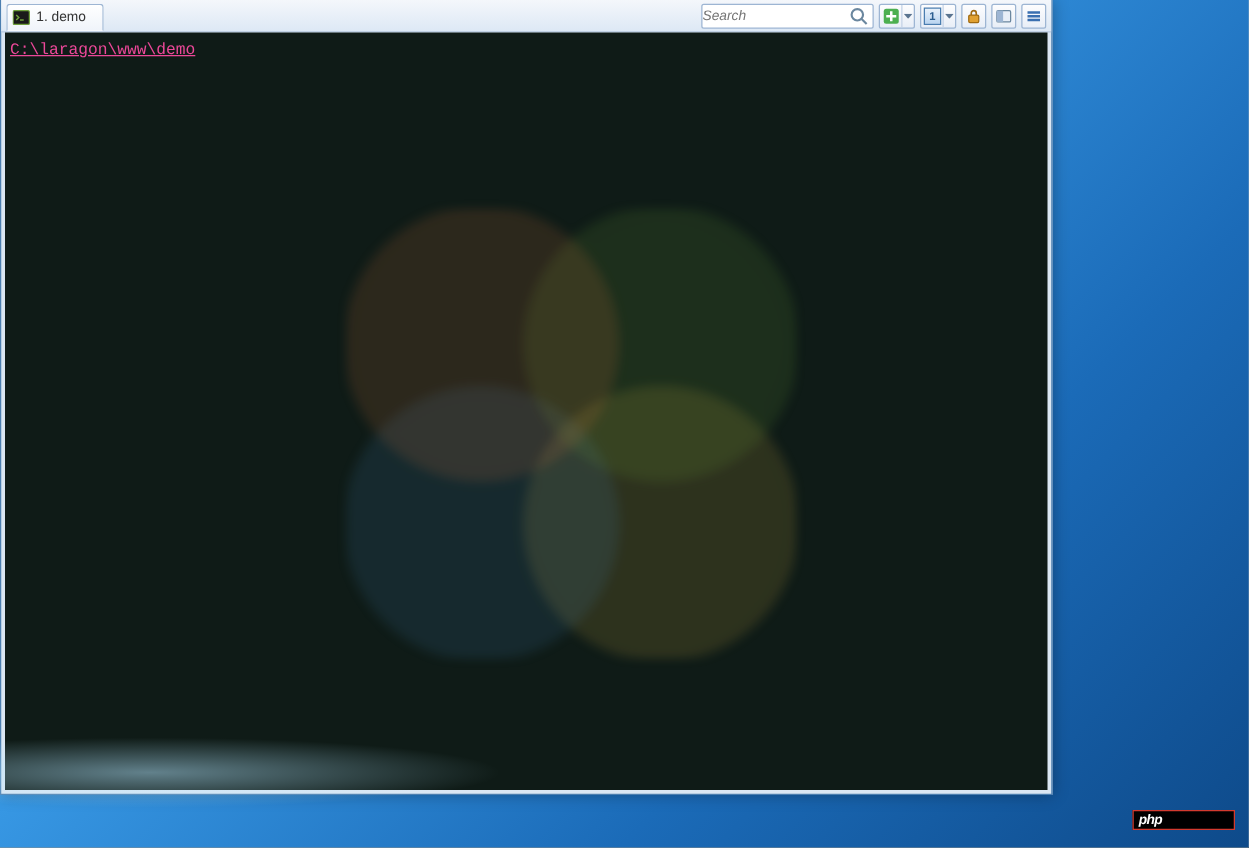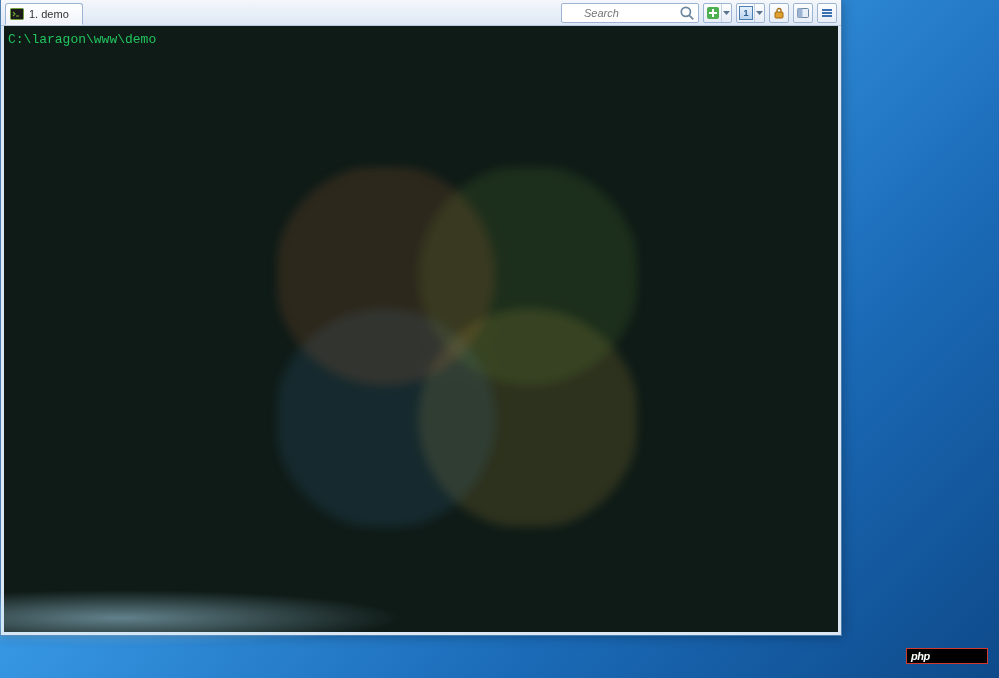--- a/index.html
+++ b/index.html
@@ -72,21 +72,21 @@
       padding: 0 4px;
     }
     .search {
       width: 138px;
       height: 20px;
       background: #fff;
       border: 1px solid #9db5d3;
       border-radius: 2px;
       display: flex;
       align-items: center;
-      padding: 0 3px 0 22px;
+      padding: 0 3px 0 0;
       gap: 4px;
     }
     .search input {
       border: none;
       outline: none;
       font-style: italic;
       color: #888;
       font-size: 11px;
       flex: 1;
       width: 100%;
@@ -145,21 +145,21 @@
       width: 360px; height: 360px;
       transform: translate(-40%, -45%);
       background:
         radial-gradient(circle at 30% 30%, rgba(225,120,60,0.14) 0 30%, transparent 32%),
         radial-gradient(circle at 70% 30%, rgba(120,180,60,0.13) 0 30%, transparent 32%),
         radial-gradient(circle at 30% 70%, rgba(70,140,200,0.13) 0 30%, transparent 32%),
         radial-gradient(circle at 70% 70%, rgba(230,190,70,0.14) 0 30%, transparent 32%);
       filter: blur(4px);
       pointer-events: none;
     }
-    .term .cwd { color: #22c55e; white-space: pre; }
+    .term .cwd { color: #ec4899; white-space: pre; text-decoration: underline; }
     .term .line { white-space: pre; }
     .term .prompt { color: #bfbfbf; }
     .term .cmd { color: #e6e6e6; }
     .cursor {
       display: inline-block;
       width: 8px; height: 14px;
       background: #e6e6e6;
       vertical-align: -2px;
       margin-left: 1px;
     }

